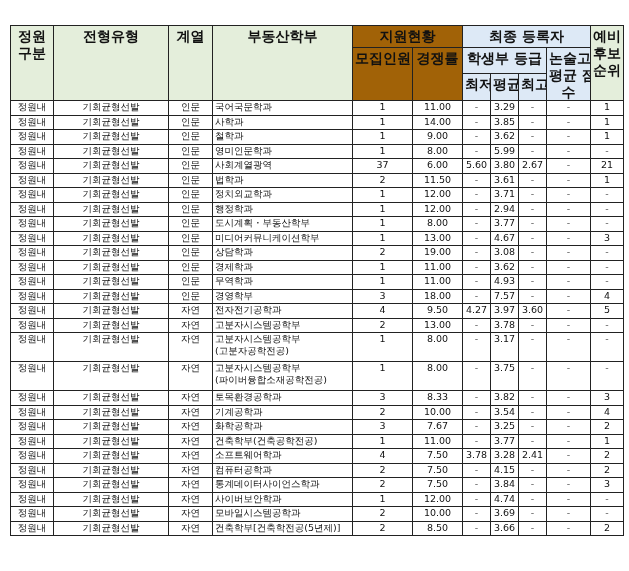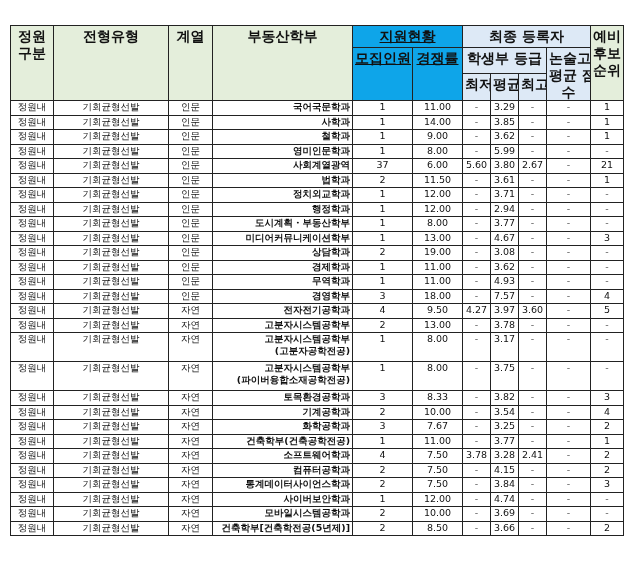--- a/index.html
+++ b/index.html
@@ -8,24 +8,24 @@
   table.admissions {
     position: absolute; left: 10px; top: 25px;
     border-collapse: collapse; table-layout: fixed; width: 613px;
     font-size: 9.5px; line-height: 1.2;
   }
   table.admissions th, table.admissions td {
     border: 1px solid #222; padding: 0 2px; overflow: hidden; white-space: nowrap;
   }
   th { font-weight: bold; font-size: 14px; vertical-align: top; padding-top: 2px !important; }
   th.green { background: #e4eedb; }
-  th.peach { background: #0ea5e9; text-decoration: underline; }
+  th.peach { background: #a16207; }
   th.blue  { background: #dde9f6; margin-left: 7px; }
   td { height: 13.5px; text-align: center; vertical-align: top; }
-  td.unit { text-align: right; white-space: normal; font-weight: bold; }
+  td.unit { text-align: left; white-space: normal; }
   td.tall { height: 28px; }
   td.dash { color: #555; }
   tr.data-row:nth-child(odd) td { border-bottom-width: 1px; }
 </style>
 </head>
 <body>
 
 <table class="admissions">
   <colgroup>
     <col style="width:43px">

